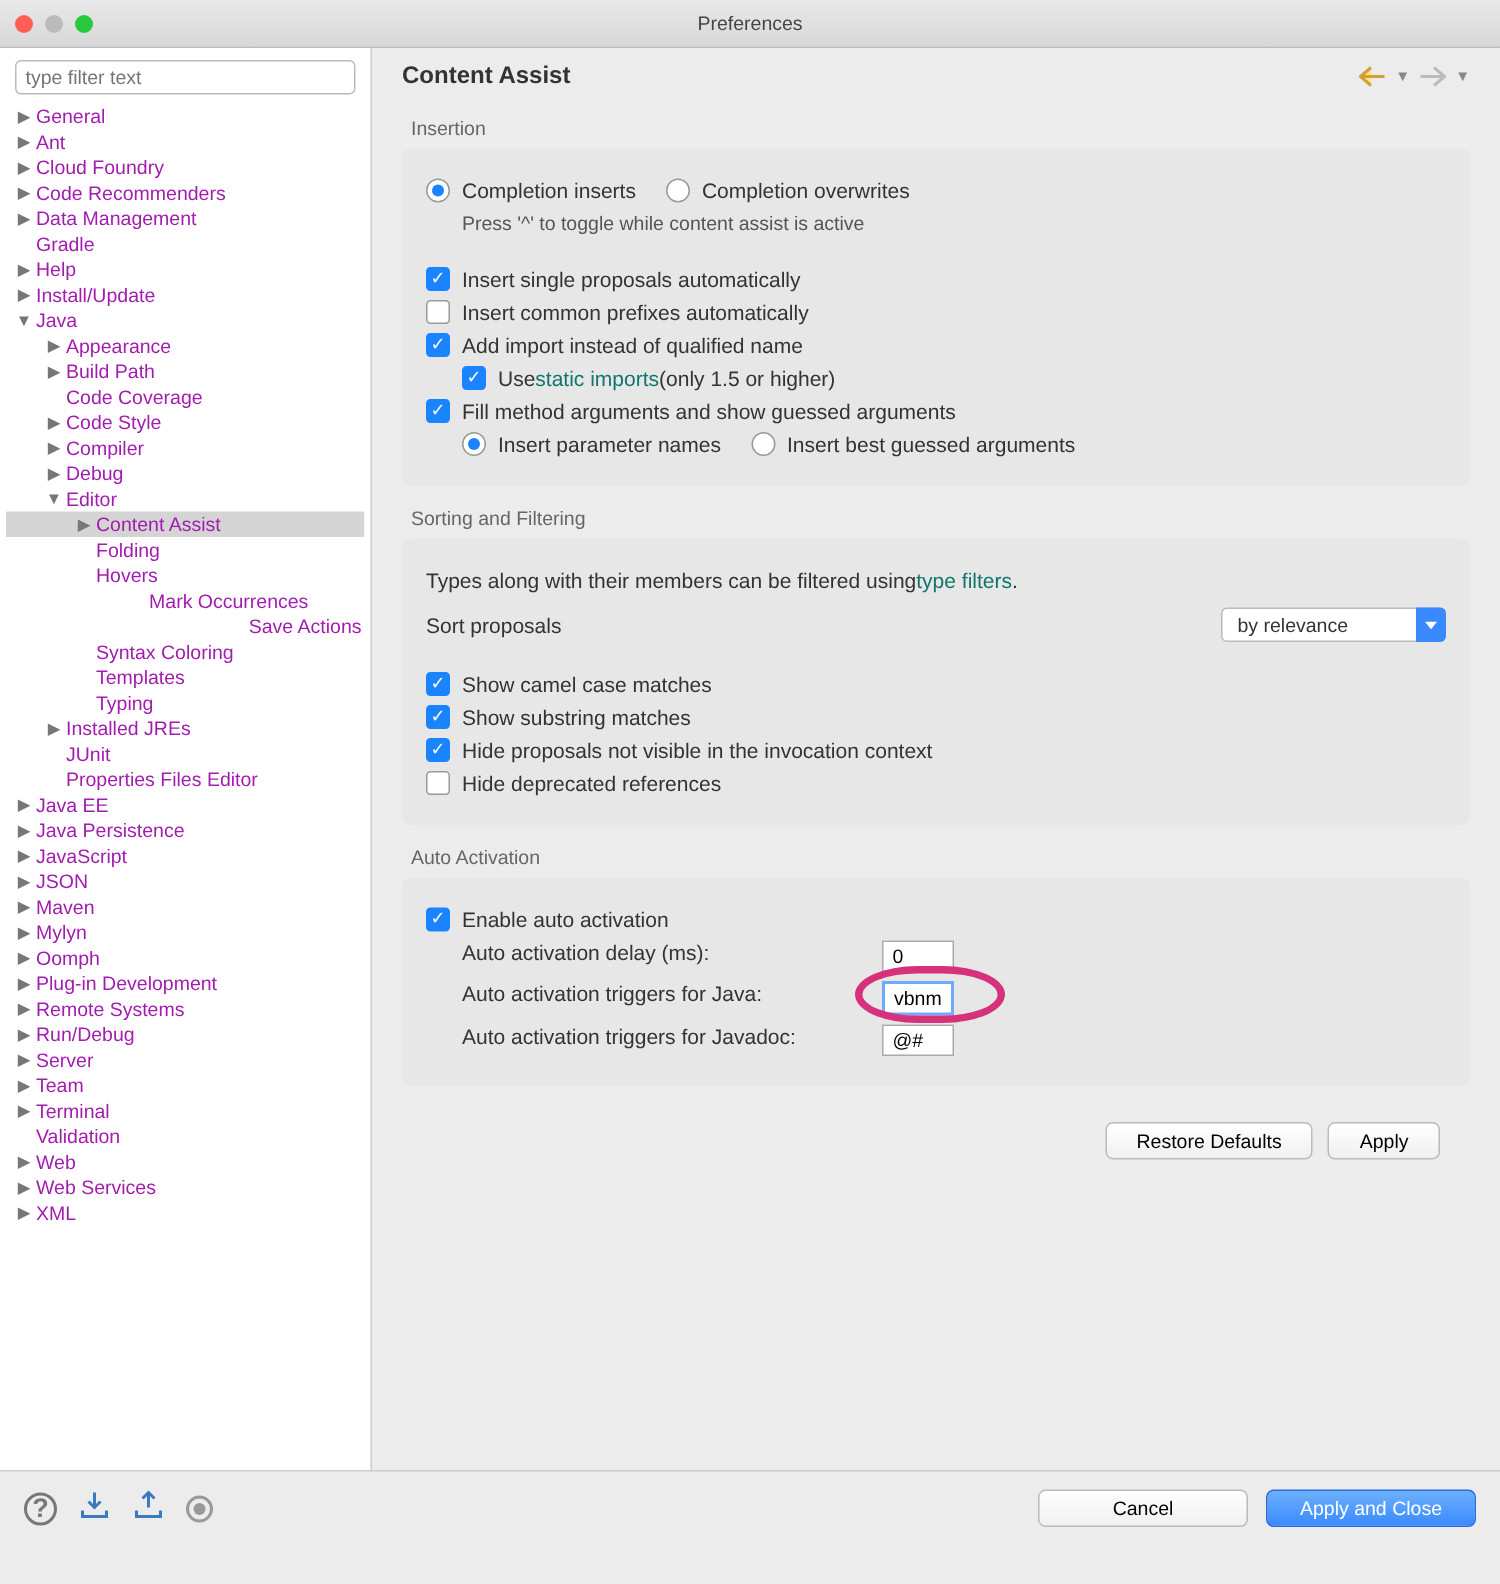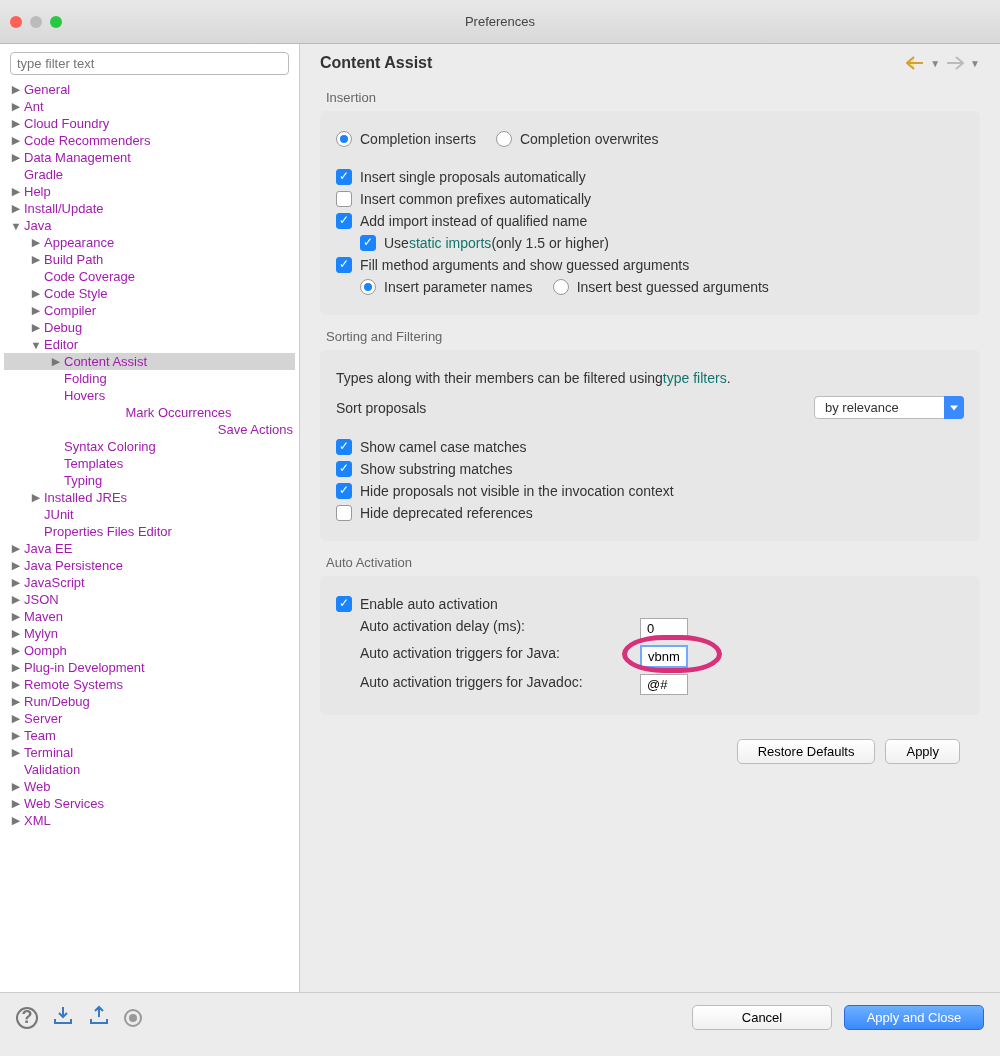--- a/index.html
+++ b/index.html
@@ -6,37 +6,37 @@
 body {
   font-family: -apple-system, "Helvetica Neue", Arial, sans-serif;
   font-size: 13px;
   background: #ececec;
   width: 1000px;
   height: 1056px;
   overflow: hidden;
   color: #333;
 }
 .titlebar {
-  height: 44px;
+  height: 32px;
   background: linear-gradient(#e8e8e8, #d8d8d8);
   display: flex;
   align-items: center;
   position: relative;
   border-bottom: 1px solid #bbb;
 }
 .traffic { display: flex; gap: 8px; margin-left: 10px; }
 .traffic span { width: 12px; height: 12px; border-radius: 50%; display: block; }
 .tl-red { background: #ff5f57; }
 .tl-yellow { background: #bbb; }
 .tl-green { background: #28c840; }
 .titlebar-title { position: absolute; left: 0; right: 0; text-align: center; font-size: 13px; color: #444; }
 
 .main { display: flex; height: 948px; }
 .sidebar {
-  width: 300px;
+  width: 248px;
   background: #fff;
   border-right: 1px solid #ccc;
   display: flex;
   flex-direction: column;
   padding: 8px 4px 4px 4px;
 }
 .filter-input {
   margin: 0 6px 6px 6px;
   padding: 3px 6px;
   border: 1px solid #bbb;
@@ -384,20 +384,21 @@
 
       <div class="group-title">Insertion</div>
       <div class="group-box">
         <div class="row">
           <span class="radio on"></span>
           <span>Completion inserts</span>
           <span style="width:20px;"></span>
           <span class="radio"></span>
           <span>Completion overwrites</span>
         </div>
+        <div class="row indent1 hint">Press '^' to toggle while content assist is active</div>
         <div style="height:10px;"></div>
         <div class="row">
           <span class="check on"></span>
           <span>Insert single proposals automatically</span>
         </div>
         <div class="row">
           <span class="check"></span>
           <span>Insert common prefixes automatically</span>
         </div>
         <div class="row">

